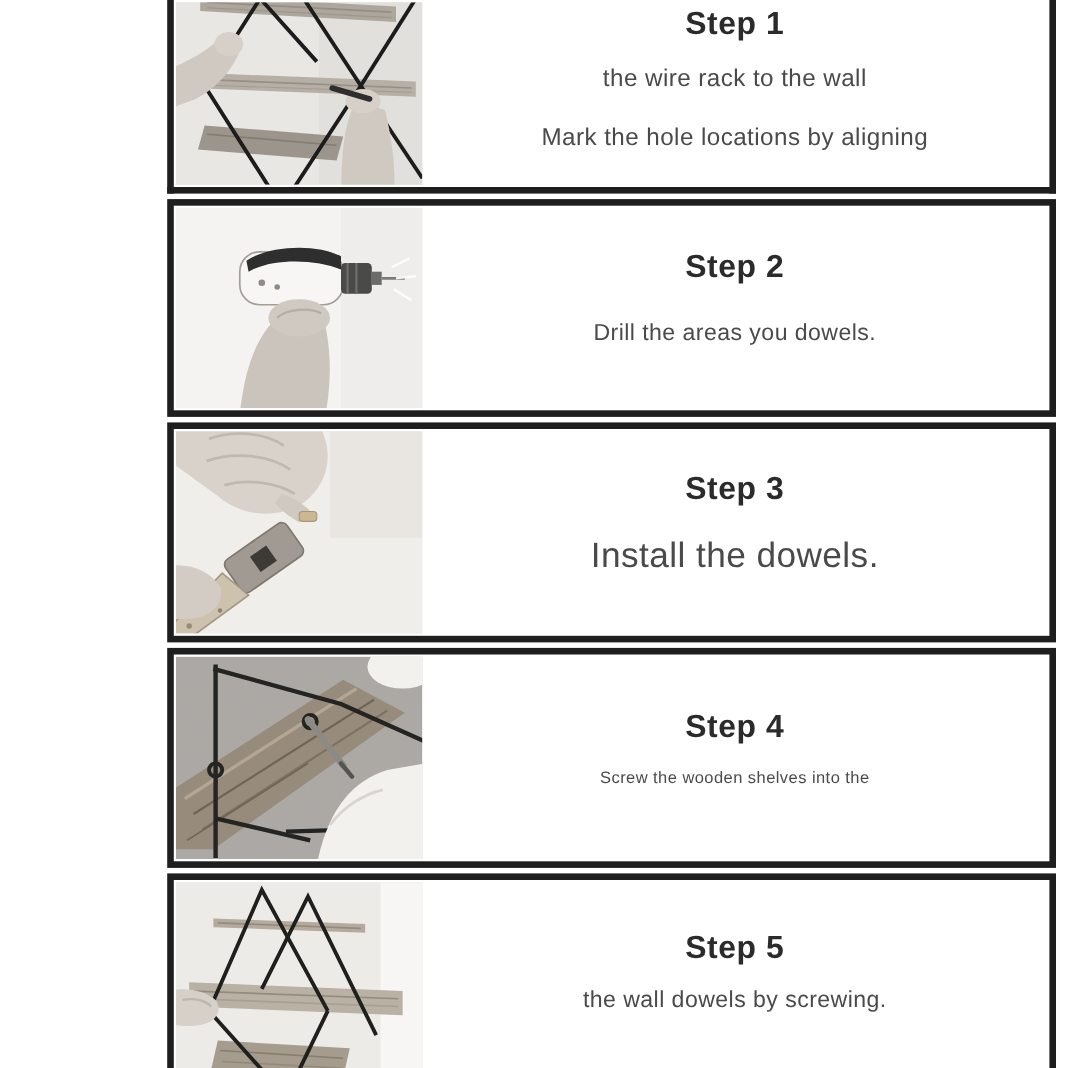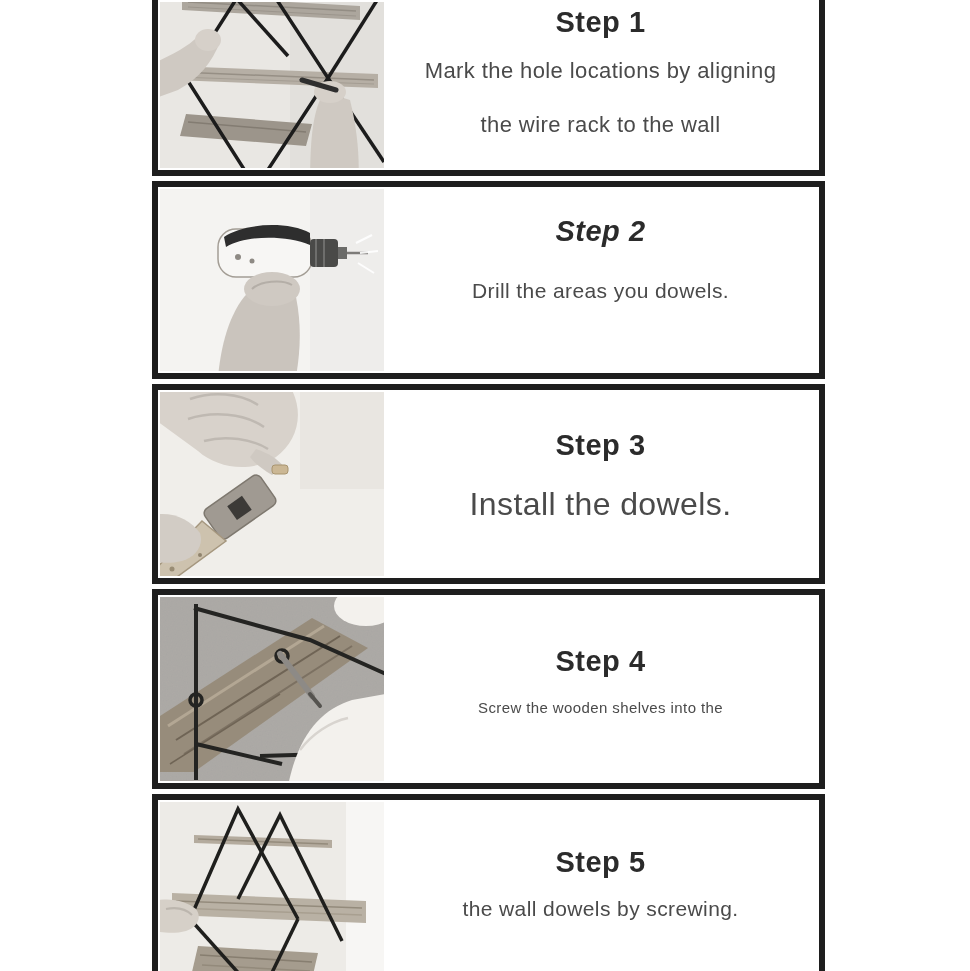--- a/index.html
+++ b/index.html
@@ -15,21 +15,21 @@
     background: #ffffff;
     overflow: hidden;
   }
   .sheet {
     position: absolute;
     left: 152px; top: 0;
     width: 673px;
   }
   .panel {
     box-sizing: border-box;
-    width: 673px;
+    width: 808px;
     border: 6px solid #1e1e1e;
     background: #ffffff;
     padding: 2px;
     margin-bottom: 5px;
     display: flex;
     overflow: hidden;
   }
   .panel.p1 { height: 176px; border-top: none; }
   .panel.p2 { height: 198px; }
   .panel.p3 { height: 200px; }
@@ -58,21 +58,21 @@
     letter-spacing: 0.5px;
   }
   .step-desc {
     margin: 0;
     color: #4a4a4a;
     letter-spacing: 0.4px;
   }
   
   .p1 .step-title { margin-top: 2px; }
   .p1 .step-desc  { margin-top: 8px;  font-size: 22px; line-height: 46px; }
-  .p2 .step-title { margin-top: 24px; font-style: italic; }
+  .p2 .step-title { margin-top: 36px; }
   .p2 .step-desc  { margin-top: 27px; font-size: 21px; line-height: 30px; }
   .p3 .step-title { margin-top: 35px; }
   .p3 .step-desc  { margin-top: 24px; font-size: 32px; line-height: 34px; }
   .p4 .step-title { margin-top: 46px; }
   .p4 .step-desc  { margin-top: 14px; font-size: 15px; line-height: 29px; }
   .p5 .step-title { margin-top: 42px; }
   .p5 .step-desc  { margin-top: 14px; font-size: 21px; line-height: 29px; }
 </style>
 </head>
 <body>
@@ -106,22 +106,22 @@
           <path d="M-4,72 C18,62 32,54 42,42 L60,52 C52,72 40,88 18,100 L-4,108 Z" fill="#cfc9c2"></path>
           <ellipse cx="48" cy="50" rx="13" ry="11" fill="#d6d0c9"></ellipse>
 
           <path d="M150,198 C150,152 152,122 164,102 L190,110 C198,142 200,172 198,198 Z" fill="#cfc9c2"></path>
           <ellipse cx="170" cy="102" rx="16" ry="11" fill="#d6d0c9"></ellipse>
           <line x1="142" y1="90" x2="176" y2="100" stroke="#2e2e2e" stroke-width="5" stroke-linecap="round"></line>
         </svg>
       </div>
       <div class="textcol">
         <h2 class="step-title">Step 1</h2>
+        <p class="step-desc">the wire rack to the wall</p>
         <p class="step-desc">Mark the hole locations by aligning</p>
-        <p class="step-desc">the wire rack to the wall</p>
       </div>
     </div>
 
     <div class="panel p2">
       <div class="photo">
         <svg viewBox="0 0 224 190" preserveAspectRatio="xMidYMid slice">
           <rect x="0" y="0" width="224" height="190" fill="#f4f3f1"></rect>
           <rect x="150" y="0" width="74" height="190" fill="#eeedeb"></rect>
 
           <rect x="92" y="86" width="36" height="62" rx="8" fill="#35332f" transform="rotate(4 110 117)"></rect>

